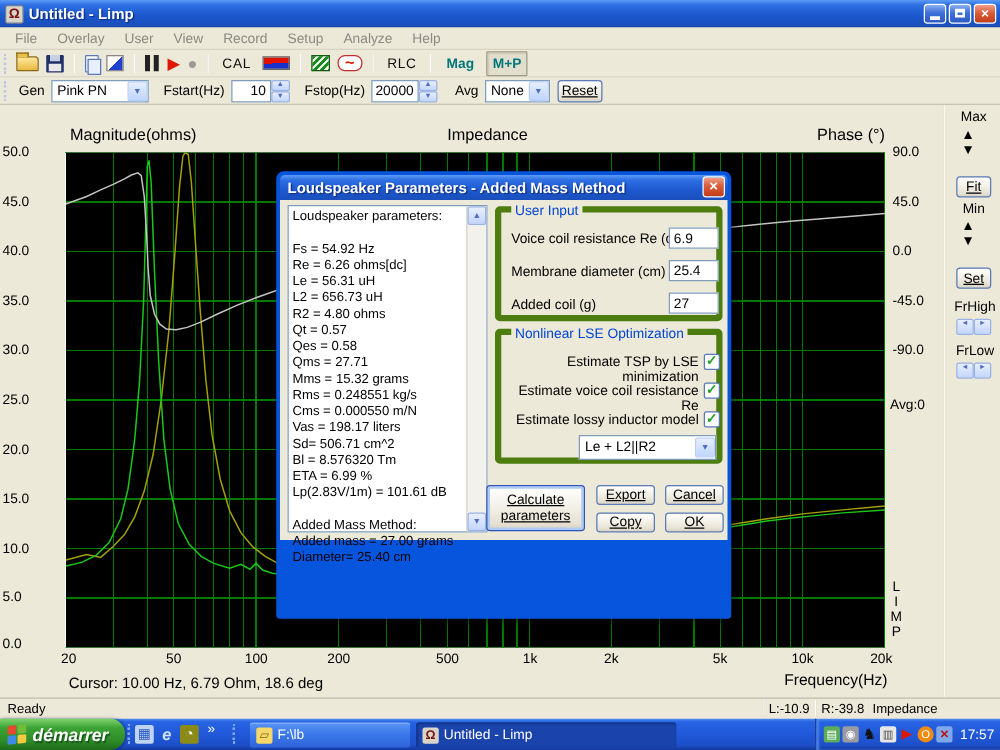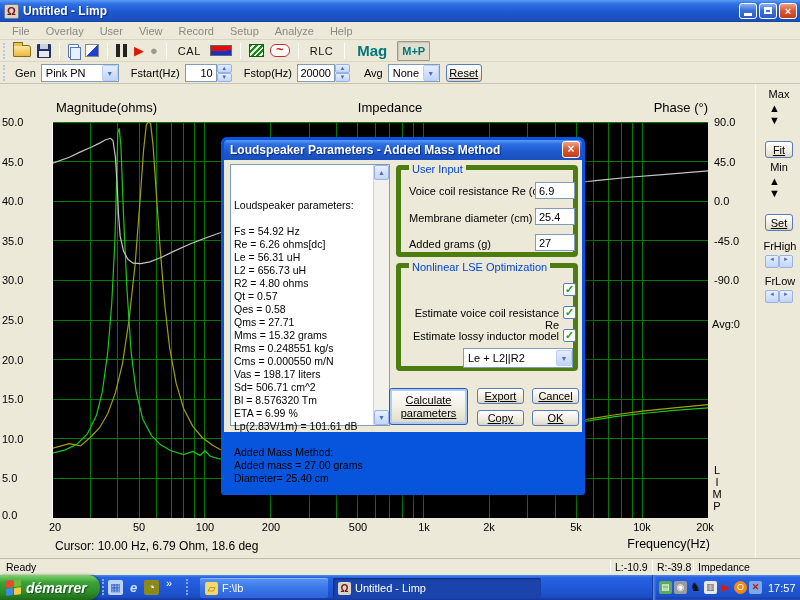--- a/index.html
+++ b/index.html
@@ -43,21 +43,21 @@
   .pause-icon{width:12px;height:13px;display:flex;gap:3px;}
   .pause-icon i{width:4px;height:13px;background:#222;}
   .play-icon{color:#E01800;font-size:13px;}
   .record-icon{color:#9A9A92;font-size:13px;}
   .cal-text,.rlc-text{font-size:11px;color:#111;letter-spacing:0.5px;padding:0 3px;}
   .rb-icon{width:22px;height:11px;background:linear-gradient(178deg,#E01000 52%,#1830C8 52%);border:1px solid #666;}
   .grn-icon{width:15px;height:13px;border:1px solid #135A13;
     background:repeating-linear-gradient(135deg,#1A8A1A 0 2px,#E8F8E8 2px 4px);}
   .sine-icon{width:20px;height:13px;background:#fff;border:1px solid #C03030;border-radius:6px;
     color:#E01800;font-weight:bold;font-size:13px;line-height:10px;text-align:center;}
-  .mag-text{color:#00787A;font-weight:bold;font-size:15px;padding:1px 4px;}
+  .mag-text{color:#00787A;font-weight:bold;font-size:11px;padding:1px 4px;}
   .mp-btn{color:#00787A;font-weight:bold;font-size:11px;padding:1px 4px;border:1px solid #9C9A84;
     background:#E2DECE;box-shadow:inset 1px 1px 1px #C8C4B0;border-radius:1px;}
 
   .toolbar2{left:0;top:62px;width:800px;height:22px;background:#ECE9D8;border-bottom:1px solid #C8C4B4;
     display:flex;align-items:center;}
   .lbl{font-size:11px;margin:0 5px;}
   .combo{height:18px;background:#fff;border:1px solid #7F9DB9;display:flex;align-items:center;position:relative;}
   .combo .cv{flex:1;padding-left:4px;font-size:11px;}
   .combo-btn{width:16px;height:16px;margin:0;border:1px solid #B8CEF8;border-radius:2px;
     background:linear-gradient(180deg,#E6EEFD,#C0D4FB);color:#4D6FC3;font-size:7px;line-height:15px;text-align:center;}
@@ -96,21 +96,21 @@
   .dialog{left:221px;top:137px;width:364px;height:358px;background:#0855DD;border-radius:6px 6px 3px 3px;
     padding:3px;box-shadow:3px 3px 8px rgba(0,0,0,0.45);z-index:10;}
   .dlg-title{height:20px;display:flex;align-items:center;border-radius:4px 4px 0 0;
     background:linear-gradient(180deg,#5B9CF5 0%,#2E6FE4 20%,#1D58CE 60%,#1A4FBC 100%);position:relative;}
   .dlg-title span{color:#fff;font-weight:bold;font-size:12px;padding-left:6px;text-shadow:1px 1px 1px #0A2A7A;}
   .dlg-close{position:absolute;right:2px;top:1px;width:18px;height:17px;border:1px solid #fff;border-radius:3px;
     background:linear-gradient(180deg,#F0A088 0%,#DA5C38 45%,#C33C18 100%);color:#fff;font-weight:bold;
     font-size:12px;line-height:15px;text-align:center;}
   .dlg-body{position:relative;width:358px;height:272px;background:#ECE9D8;}
   .params-box{left:6px;top:4px;width:160px;height:262px;background:#fff;border:1px solid #7F9DB9;}
-  .params-text{position:absolute;left:3px;top:2px;width:136px;font-size:10.5px;line-height:13px;white-space:pre-wrap;margin-top:32px;}
+  .params-text{position:absolute;left:3px;top:2px;width:136px;font-size:10.5px;line-height:13px;white-space:pre-wrap;}
   .sbar{position:absolute;right:0;top:0;width:16px;height:100%;background:#F2F1EC;border-left:1px solid #D8D4C4;}
   .sbtn{position:absolute;left:0;width:15px;height:15px;border:1px solid #98B2E8;border-radius:2px;
     background:linear-gradient(180deg,#E8EFFD,#C2D5FB);color:#4D6FC3;font-size:7px;line-height:14px;text-align:center;}
   .groupbox{border:5px solid #4d7c0f;border-radius:4px;}
   .legend{position:absolute;top:-7px;left:8px;background:#ECE9D8;padding:0 3px;color:#0046D5;font-size:11px;}
   .fld-lbl{font-size:11px;}
   .fld-in{position:absolute;width:40px;height:17px;border:1px solid #7F9DB9;background:#fff;font-size:11px;
     padding-left:3px;font-family:"Liberation Sans",sans-serif;}
   .chk{position:absolute;width:13px;height:13px;background:#fff;border:1px solid #5A7AB8;border-radius:2px;
     color:#21A121;font-size:11px;line-height:11px;text-align:center;font-weight:bold;}
@@ -395,26 +395,27 @@
           <div class="sbtn" style="bottom:0">▼</div>
         </div>
       </div>
 
       <div class="abs groupbox" style="left:172px;top:5px;width:182px;height:92px">
         <div class="legend">User Input</div>
         <div class="abs fld-lbl" style="left:8px;top:15px">Voice coil resistance Re (ohms)</div>
         <input class="fld-in" style="left: 134px; top: 12px;" value="6.9">
         <div class="abs fld-lbl" style="left:8px;top:42px">Membrane diameter (cm)</div>
         <input class="fld-in" style="left: 134px; top: 38px;" value="25.4">
-        <div class="abs fld-lbl" style="left:8px;top:68px">Added grams (g)</div>
+        <div class="abs fld-lbl" style="left:8px;top:68px">Added coil (g)</div>
         <input class="fld-in" style="left: 134px; top: 64px;" value="27">
       </div>
 
       <div class="abs groupbox" style="left:172px;top:103px;width:182px;height:108px">
         <div class="legend">Nonlinear LSE Optimization</div>
+        <div class="chk-lbl" style="left:0;top:16px;width:158px">Estimate TSP by LSE minimization</div>
         <div class="chk" style="left:162px;top:15px">✓</div>
         <div class="chk-lbl" style="left:0;top:39px;width:158px">Estimate voice coil resistance Re</div>
         <div class="chk" style="left:162px;top:38px">✓</div>
         <div class="chk-lbl" style="left:0;top:62px;width:158px">Estimate lossy inductor model</div>
         <div class="chk" style="left:162px;top:61px">✓</div>
         <div class="ddown" style="left:62px;top:80px">
           <span class="cv" style="flex:1;padding-left:4px">Le + L2||R2</span>
           <span class="combo-btn">▼</span>
         </div>
       </div>

